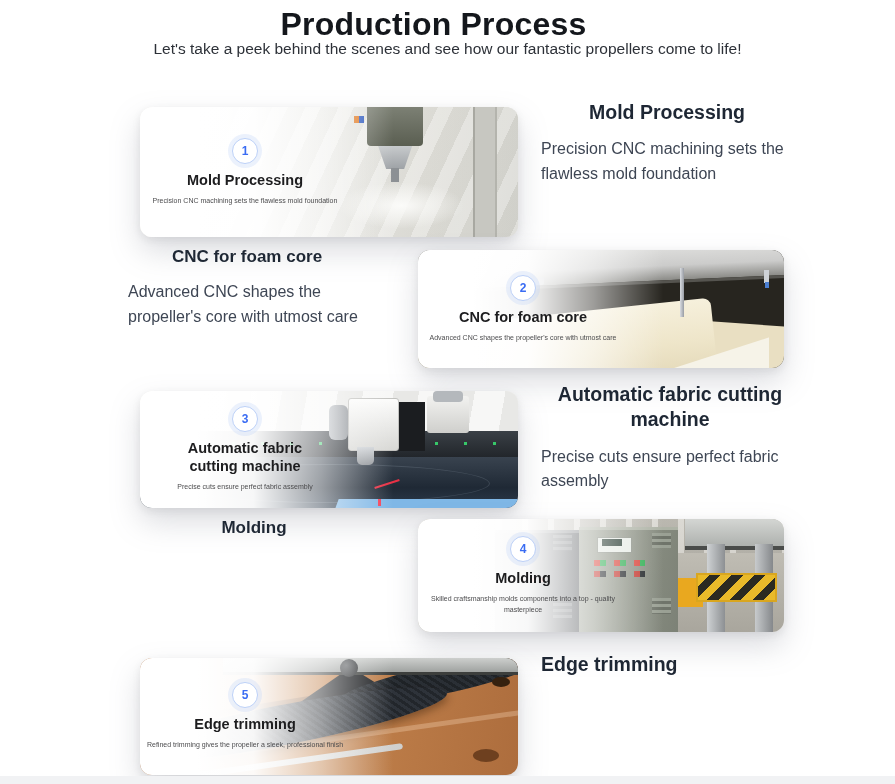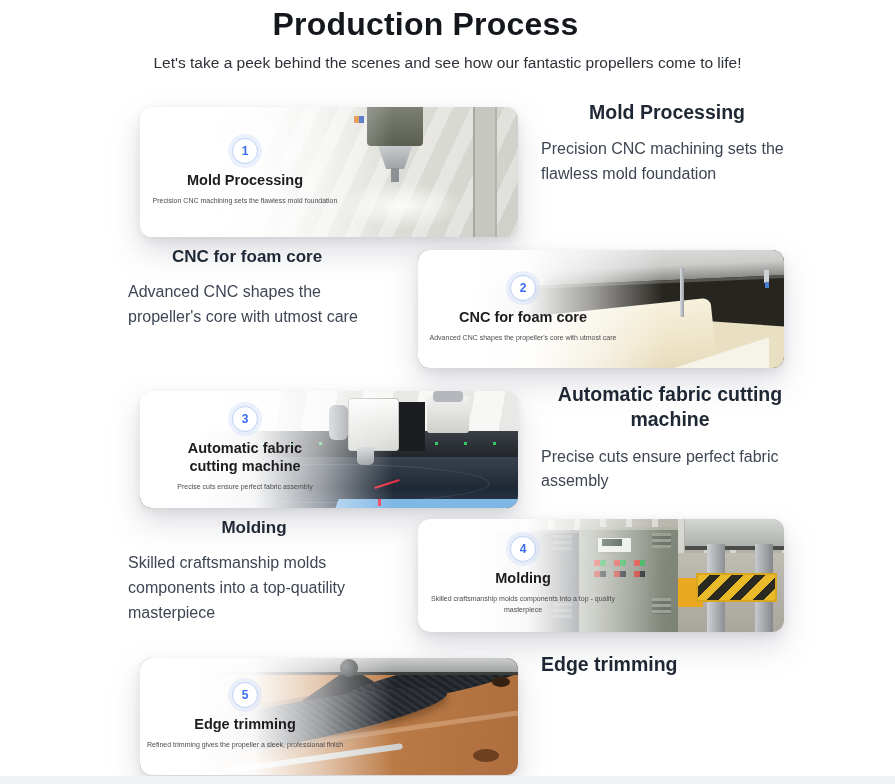--- a/index.html
+++ b/index.html
@@ -5,24 +5,24 @@
   html,body{margin:0;padding:0;}
   body{
     width:895px;height:784px;position:relative;overflow:hidden;
     background:#ffffff;font-family:"Liberation Sans",sans-serif;
     -webkit-font-smoothing:antialiased;
   }
 
   
   .page-title{
     position:absolute;top:6px;left:0;width:851px;margin:0;
-    text-align:center;font-size:32px;font-weight:800;color:#14171c;letter-spacing:.2px;
+    text-align:center;font-size:32px;font-weight:800;color:#14171c;letter-spacing:.2px;padding-left:8px;
   }
   .page-subtitle{
-    position:absolute;top:54px;left:0;width:895px;margin:0;
+    position:absolute;top:40px;left:0;width:895px;margin:0;
     text-align:center;font-size:15.5px;color:#2d3138;
   }
 
   
   .card{
     position:absolute;border-radius:12px;overflow:hidden;background:#eceae6;
     box-shadow:0 14px 30px rgba(125,130,145,.28),0 3px 8px rgba(0,0,0,.08);
   }
   .c1{left:140px;top:107px;width:378px;height:130px;}
   .c2{left:418px;top:250px;width:366px;height:118px;}
@@ -215,21 +215,20 @@
     <div class="cardcap">Precise cuts ensure perfect fabric assembly</div>
   </div>
 </div>
 <div class="side s3">
   <h3>Automatic fabric cutting machine</h3>
   <p>Precise cuts ensure perfect fabric assembly</p>
 </div>
 
 <div class="side s4">
   <h3>Molding</h3>
-  <p>Skilled craftsmanship molds components into a top-quatility masterpiece</p>
 </div>
 <div class="card c4">
   <div class="photo photo4">
     <div class="pipes"></div>
     <div class="cab-dark"></div>
     <div class="cab-display"></div>
     <div class="cab-red"></div>
     <div class="cab-dots"></div>
     <div class="vent-a"></div>
     <div class="vent-b"></div>

